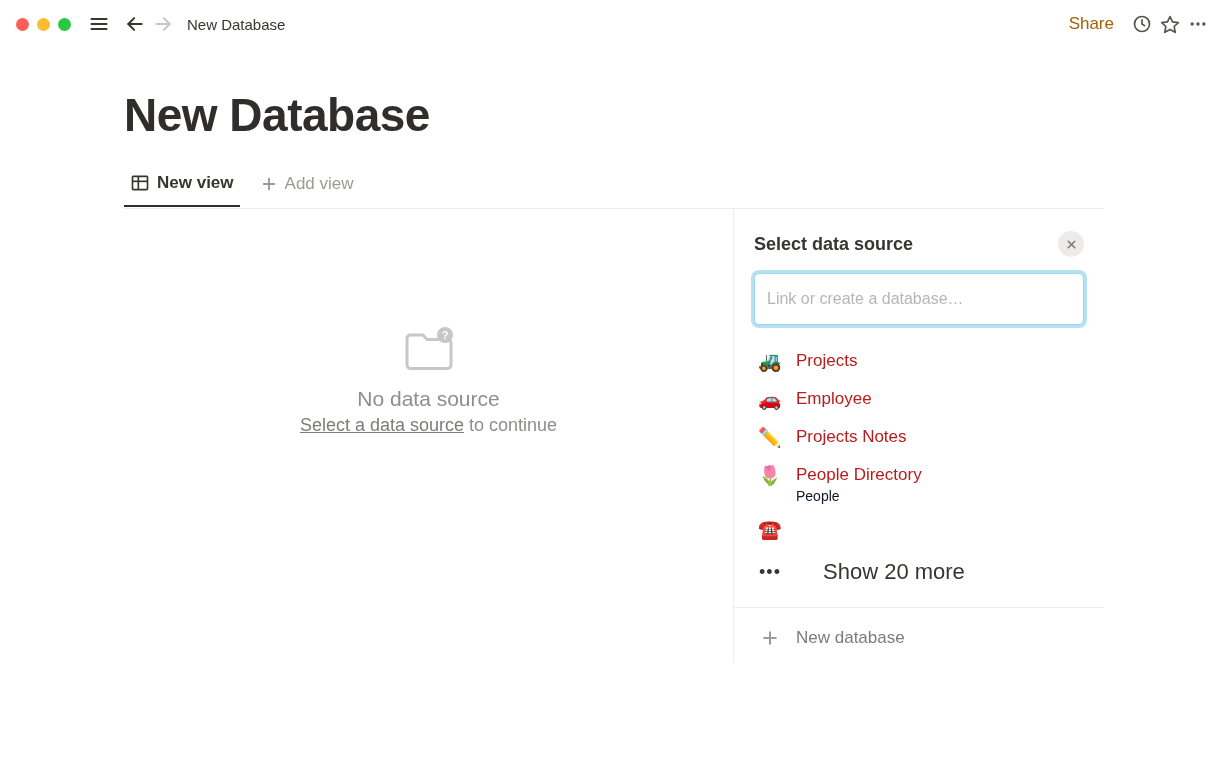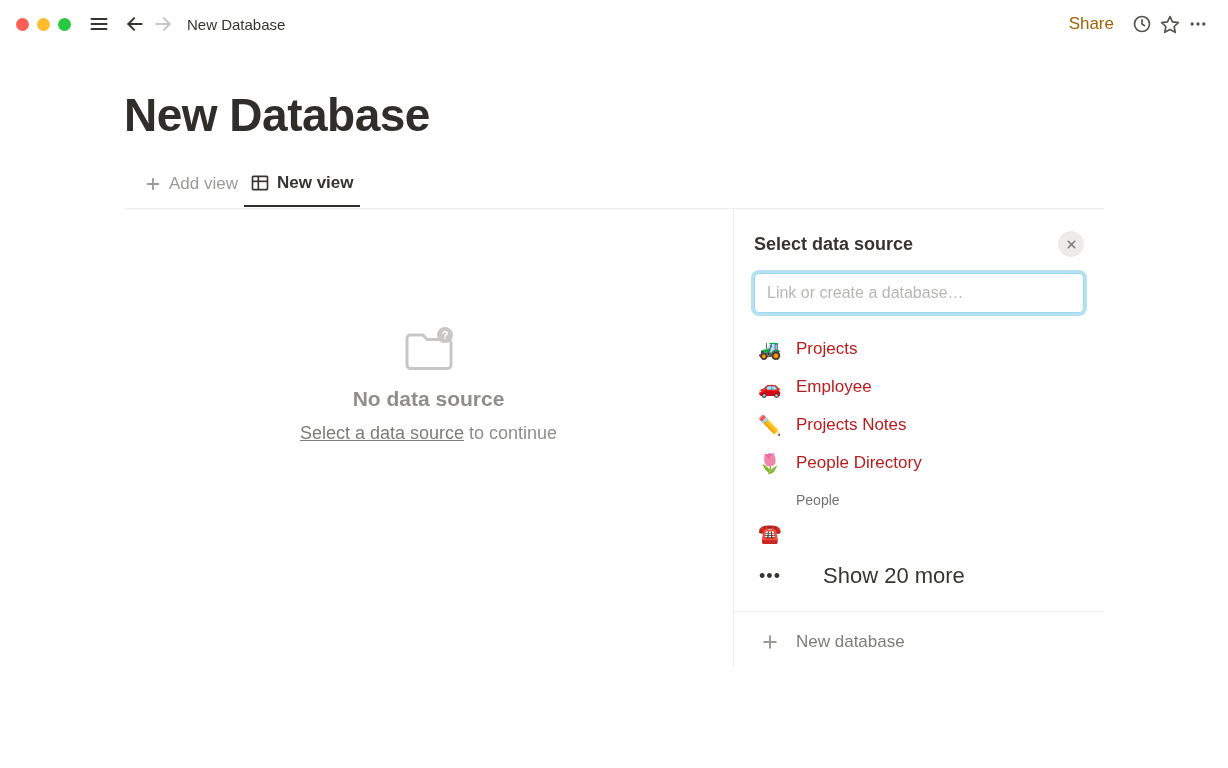--- a/index.html
+++ b/index.html
@@ -105,22 +105,22 @@
     border-right: 1px solid #ededec;
     display: flex;
     flex-direction: column;
     align-items: center;
     padding-top: 118px;
   }
   .folder-icon { color: #c8c7c5; margin-bottom: 16px; }
   .empty-title {
     font-size: 21px;
     color: #8f8e8b;
-    font-weight: 700;
-    margin-bottom: 12px;
+    font-weight: 400;
+    margin-bottom: 4px;
   }
   .empty-sub {
     font-size: 18px;
     color: #8f8e8b;
     text-align: center;
   }
   .empty-sub .link {
     text-decoration: underline;
     cursor: pointer;
     color: #7d7c78;
@@ -144,21 +144,21 @@
   .close-chip {
     width: 26px; height: 26px;
     border-radius: 50%;
     background: #ecebea;
     display: flex; align-items: center; justify-content: center;
     cursor: pointer;
     color: #7d7c78;
   }
   .search {
     width: 100%;
-    height: 40px;
+    height: 52px;
     border: 1px solid #d3d1cb;
     border-radius: 5px;
     padding: 0 12px;
     font-size: 16px;
     color: #37352f;
     outline: none;
     box-shadow: 0 0 0 3px rgba(46,170,220,0.35);
     border-color: #9ed7ec;
     margin-bottom: 18px;
   }
@@ -169,21 +169,21 @@
     display: flex; align-items: flex-start;
     gap: 14px;
     padding: 7px 4px;
     border-radius: 4px;
     cursor: pointer;
     min-height: 36px;
   }
   .source-emoji { font-size: 19px; width: 24px; text-align: center; line-height: 24px; }
   .source-text { display: flex; flex-direction: column; }
   .source-label { font-size: 17px; color: #b91c1c; line-height: 22px; }
-  .source-sub { font-size: 14px; color: #737373; margin-top: 18px; }
+  .source-sub { font-size: 14px; color: #0f172a; margin-top: 2px; }
 
   .show-more {
     display: flex; align-items: center; gap: 14px;
     padding: 8px 4px;
     cursor: pointer;
     border-radius: 4px;
     margin-top: 2px;
   }
   .show-more .dots { width: 24px; text-align: center; font-size: 18px; color: #37352f; letter-spacing: 1px; }
   .show-more .lbl { font-size: 22px; color: #37352f; margin-left: 27px; }
@@ -255,38 +255,38 @@
         <circle cx="12" cy="12" r="2"></circle>
         <circle cx="19" cy="12" r="2"></circle>
       </svg>
   </div>
 </div>
 
 <div class="page">
   <h1 class="page-title">New Database</h1>
 
   <div class="tabs-row">
-    <div class="tab add">
-      <span class="icon">
-        <svg width="18" height="18" viewBox="0 0 24 24" fill="none" stroke="#9b9a97" stroke-width="2.5" stroke-linecap="round">
-            <line x1="12" y1="5" x2="12" y2="19"></line>
-            <line x1="5" y1="12" x2="19" y2="12"></line>
-          </svg>
-      </span>
-      <span>Add view</span>
-    </div>
     <div class="tab active">
       <span class="icon">
         <svg width="20" height="20" viewBox="0 0 24 24" fill="none" stroke="#37352f" stroke-width="2">
             <rect x="3" y="4" width="18" height="16" rx="1"></rect>
             <line x1="3" y1="10" x2="21" y2="10"></line>
             <line x1="10" y1="4" x2="10" y2="20"></line>
           </svg>
       </span>
       <span>New view</span>
+    </div>
+    <div class="tab add">
+      <span class="icon">
+        <svg width="18" height="18" viewBox="0 0 24 24" fill="none" stroke="#9b9a97" stroke-width="2.5" stroke-linecap="round">
+            <line x1="12" y1="5" x2="12" y2="19"></line>
+            <line x1="5" y1="12" x2="19" y2="12"></line>
+          </svg>
+      </span>
+      <span>Add view</span>
     </div>
   </div>
   <div class="divider"></div>
 
   <div class="main-area">
 
     <div class="empty-state">
       <div class="folder-icon">
         <svg width="52" height="44" viewBox="0 0 52 44" fill="none">
           <path d="M4 12 L4 38 C4 40 5.5 41.5 7.5 41.5 L44.5 41.5 C46.5 41.5 48 40 48 38 L48 16 C48 14 46.5 12.5 44.5 12.5 L24 12.5 L20 8 L7.5 8 C5.5 8 4 9.5 4 11.5 Z" stroke="#c8c7c5" stroke-width="3" stroke-linejoin="round"></path>

